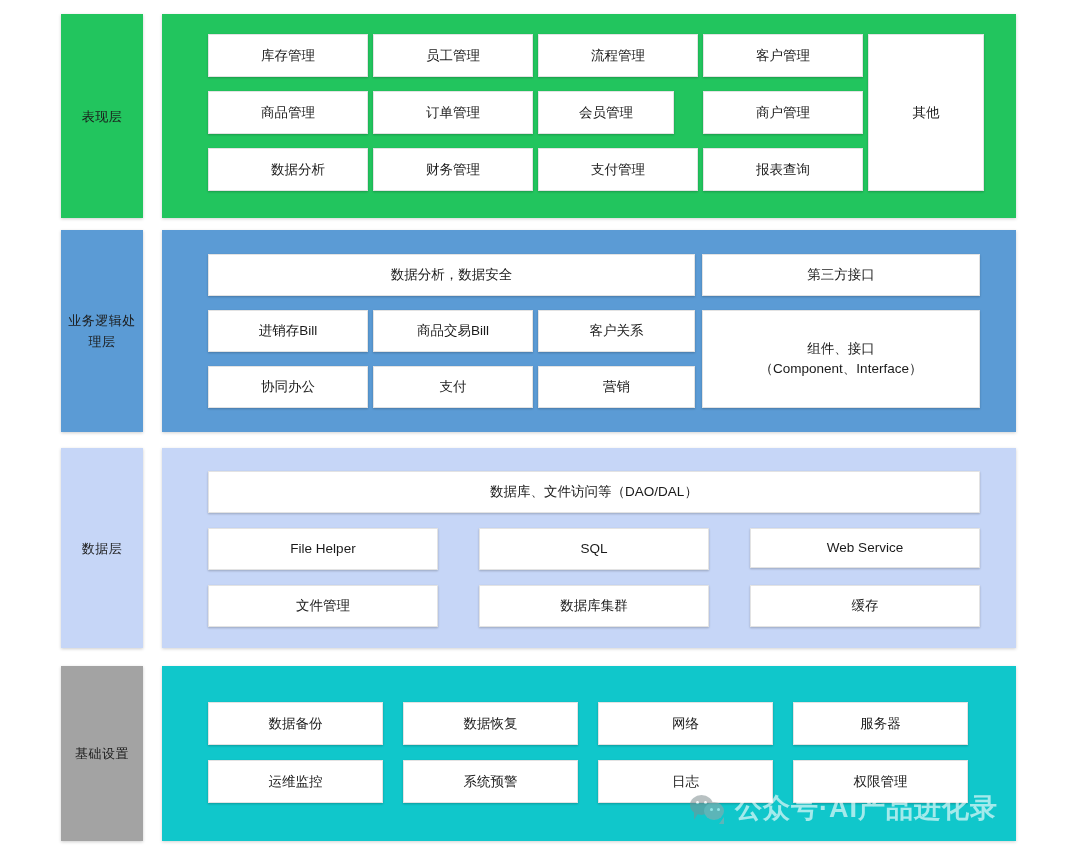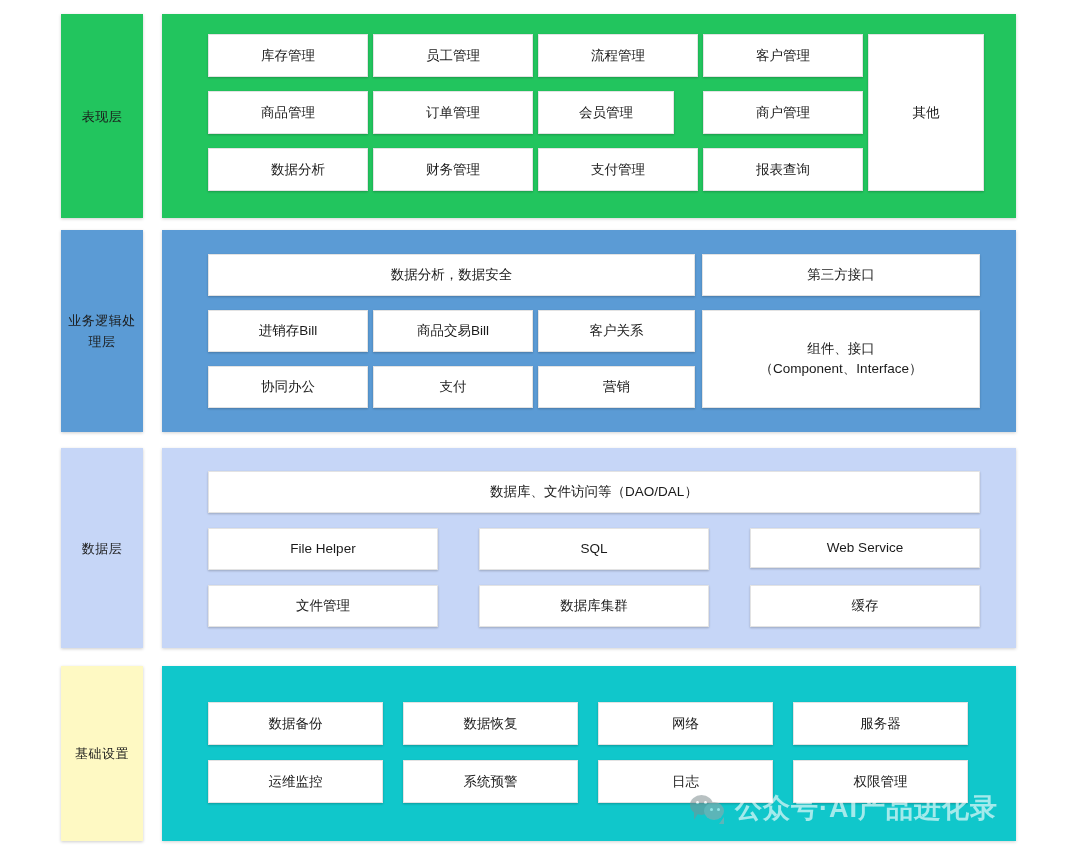--- a/index.html
+++ b/index.html
@@ -203,21 +203,21 @@
       <div class="cell" style="left:588px; top:80px; width:230px; height:40px;">Web Service</div>
 
       <div class="cell" style="left:317px; top:137px; width:230px; height:42px;">数据库集群</div>
       <div class="cell" style="left:46px;  top:137px; width:230px; height:42px;">文件管理</div>
       <div class="cell" style="left:588px; top:137px; width:230px; height:42px;">缓存</div>
     </div>
   </div>
 
   <div class="layer-row" id="row-infra" style="top:666px; height:175px;">
 
-    <div class="layer-tag" id="tag-infra" style="height:175px; background:#fef9c3;">基础设置</div>
+    <div class="layer-tag" id="tag-infra" style="height:175px; background:#a3a3a3;">基础设置</div>
 
     <div class="layer-band" id="band-infra" style="height:175px; background:#10C7CB;">
 
       <div class="cell" style="left:46px;  top:36px; width:175px; height:43px;">数据备份</div>
       <div class="cell" style="left:241px; top:36px; width:175px; height:43px;">数据恢复</div>
       <div class="cell" style="left:436px; top:36px; width:175px; height:43px;">网络</div>
       <div class="cell" style="left:631px; top:36px; width:175px; height:43px;">服务器</div>
 
       <div class="cell" style="left:46px;  top:94px; width:175px; height:43px;">运维监控</div>
       <div class="cell" style="left:241px; top:94px; width:175px; height:43px;">系统预警</div>

